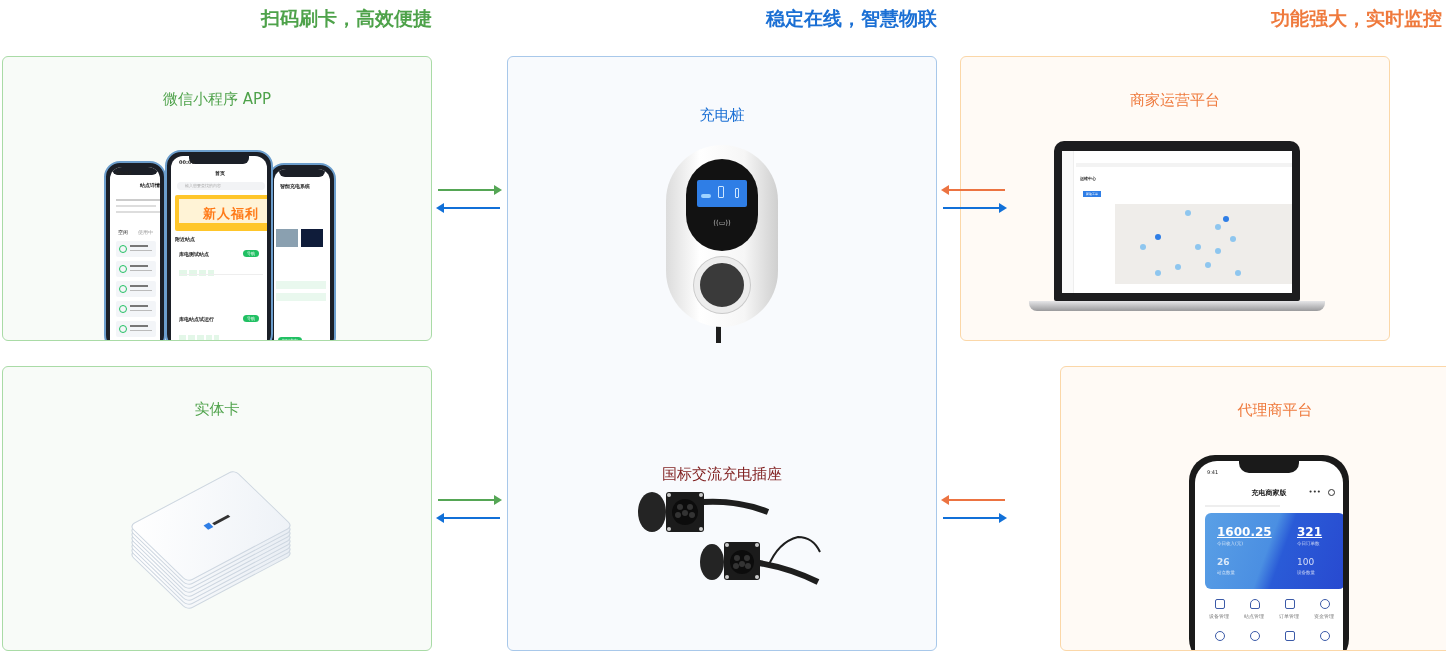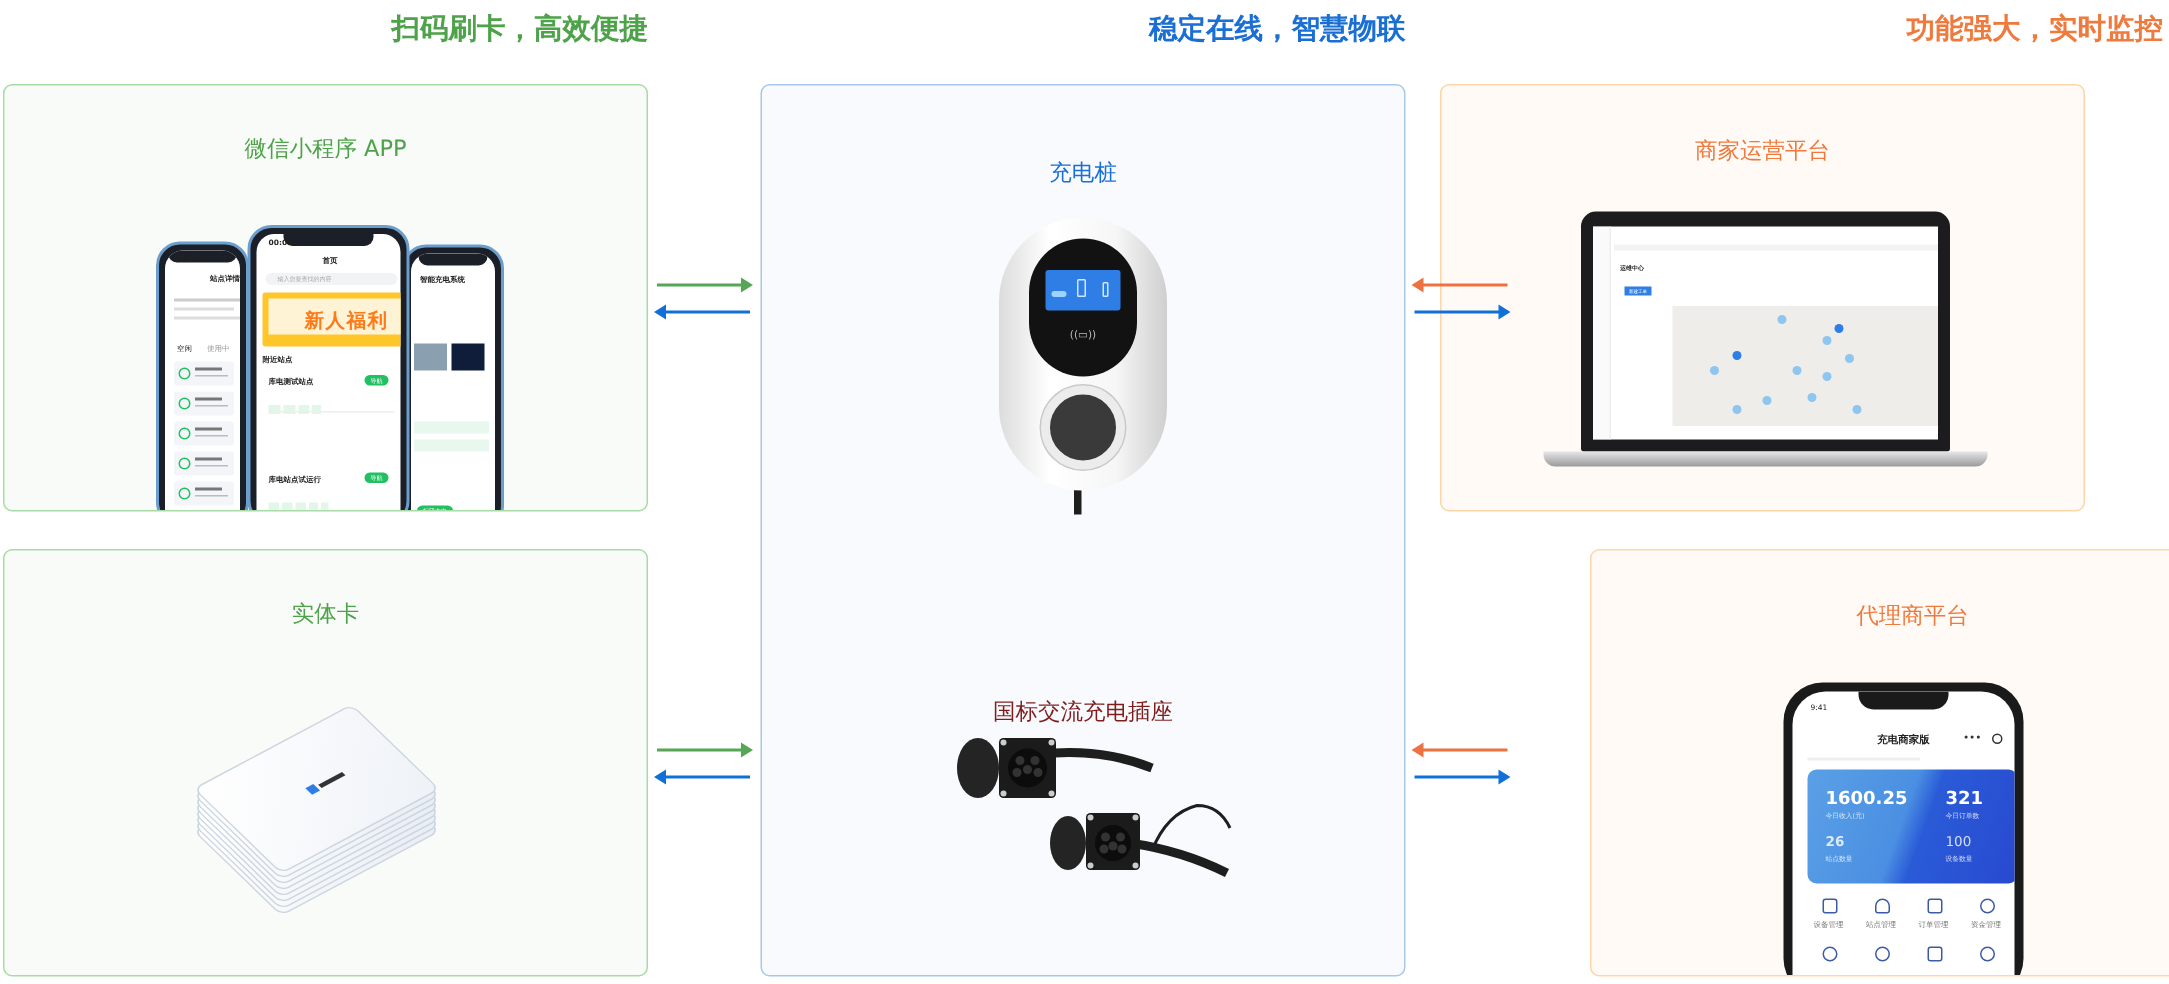--- a/index.html
+++ b/index.html
@@ -43,21 +43,21 @@
   .socket { position: absolute; border-radius: 50%; background: #3a3a3a; border: 6px solid #ececec; box-shadow: 0 0 0 1px #c9c9c9; }
   .cable { position: absolute; background: #1e1e1e; }
 
   
   .card { position: absolute; background: linear-gradient(135deg, #ffffff, #e9eef4); border: 1px solid #cdd6e0; border-radius: 6px; }
 
   
   .aphone { position: absolute; background: #1a1a1a; border-radius: 26px; }
   .aphone .scr { position: absolute; left: 6px; right: 6px; top: 6px; bottom: 0; background: #fff; border-radius: 22px 22px 0 0; overflow: hidden; }
   .dash { position: absolute; border-radius: 6px; background: linear-gradient(110deg, #5aa0e6 0%, #4b8fe2 45%, #2a5bd7 55%, #2849d0 100%); color: #fff; }
-  .dash .big { position: absolute; font-size: 12px; font-weight: bold; }
+  .dash .big { position: absolute; font-size: 12px; font-weight: bold; text-decoration: underline; }
   .dash .sm { position: absolute; font-size: 4.5px; opacity: 0.75; white-space: nowrap; }
   .dash .mid { position: absolute; font-size: 9px; opacity: 0.8; }
   .menu-ic { position: absolute; width: 10px; height: 10px; border: 1.5px solid #3b5aa8; border-radius: 2px; }
   .menu-lb { position: absolute; font-size: 5px; color: #777; white-space: nowrap; }
 </style>
 </head>
 <body>
 
 <div class="heading" style="left:2px;color:#4ea24a;">扫码刷卡，高效便捷</div>
 <div class="heading" style="left:507px;color:#1a6fd4;">稳定在线，智慧物联</div>

